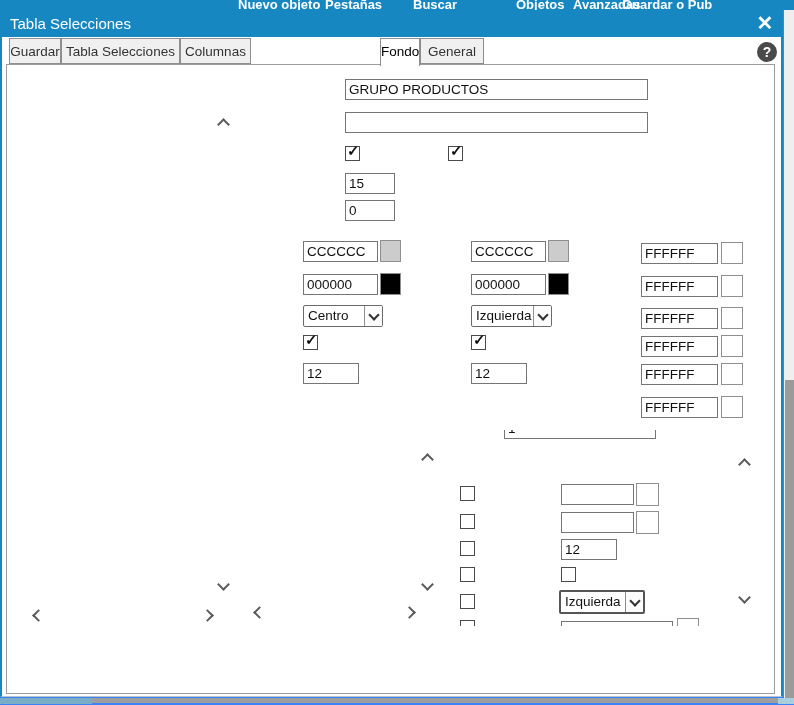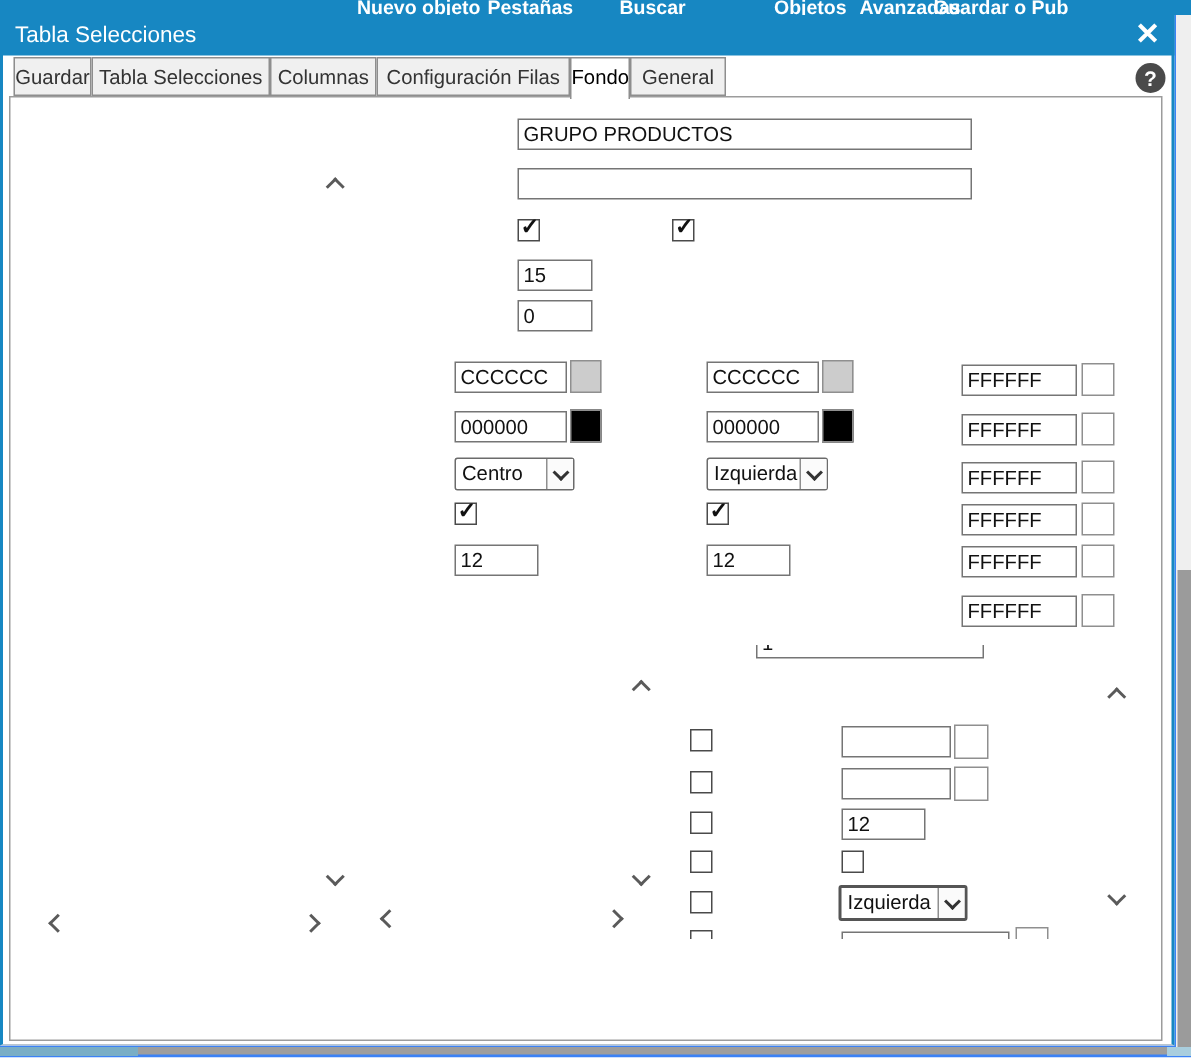--- a/index.html
+++ b/index.html
@@ -99,21 +99,20 @@
   <div class="botteal2"></div>
 
   <div class="dialog"></div>
   <div class="titlebar"></div>
   <div class="title">Tabla Selecciones</div>
   <div class="close">✕</div>
 
   <div class="tab" style="left:9px;width:52px">Guardar</div>
   <div class="tab" style="left:61px;width:119px">Tabla Selecciones</div>
   <div class="tab" style="left:180px;width:71px">Columnas</div>
-  <div class="tab" style="left:251px;width:129px">Configuración Filas</div>
   <div class="tab active" style="left:380px;width:40px">Fondo</div>
   <div class="tab" style="left:420px;width:64px">General</div>
   <div class="help">?</div>
 
   <div class="content"></div>
 
   <div class="btn" style="left:14px;top:81px;width:76px;height:25px">
     <span class="lbl" style="left:9px;top:5px">Agregar</span>
     <span class="tri-down" style="right:8px;top:10px"></span>
   </div>

